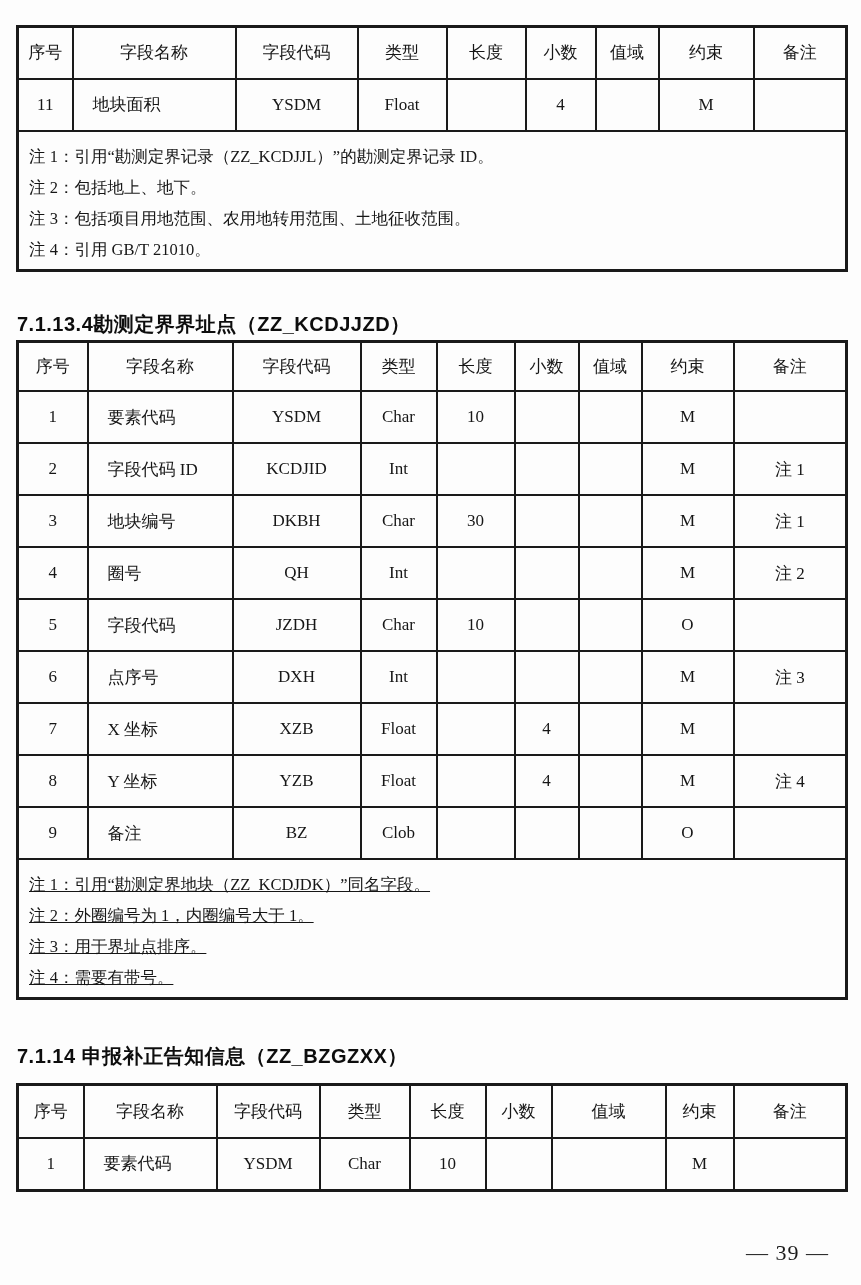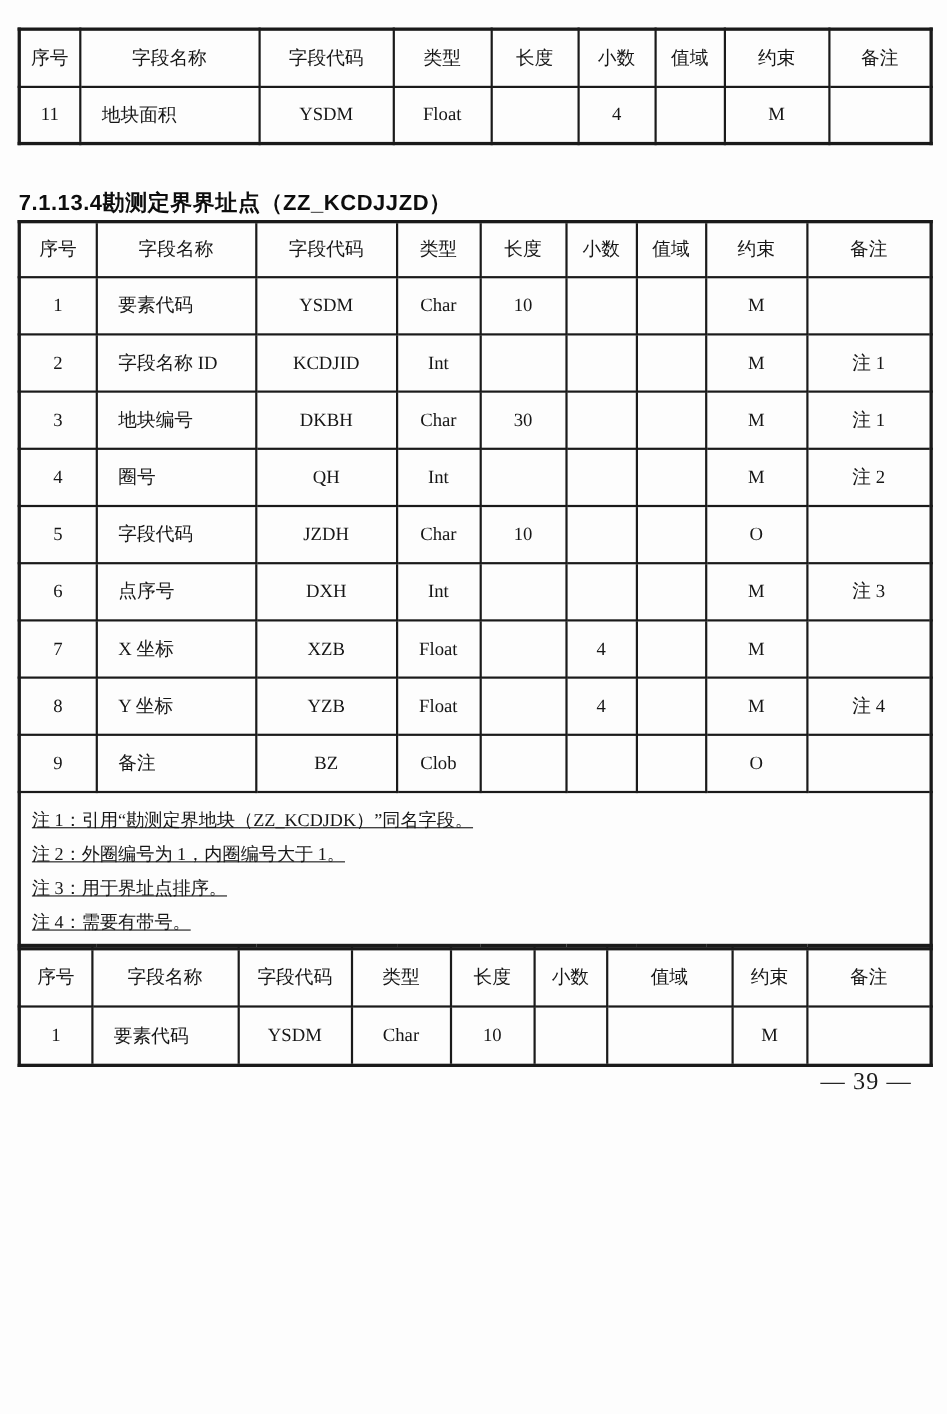--- a/index.html
+++ b/index.html
@@ -50,20 +50,21 @@
   .heading {
     font-family: "Liberation Sans", "DejaVu Sans", sans-serif;
     font-weight: bold;
     font-size: 20px;
     color: #0d0d0d;
     letter-spacing: 0.5px;
   }
   .h1 { margin: 39px 0 2px 1px; }
   .h2 { margin: 43px 0 13px 1px; }
   .page-number {
+    margin-top: 48px;
     text-align: right;
     padding-right: 16px;
     font-size: 22px;
     letter-spacing: 1px;
     color: #1c1c1c;
   }
 </style>
 </head>
 <body>
 
@@ -97,20 +98,28 @@
       <td>11</td>
       <td class="name">地块面积</td>
       <td>YSDM</td>
       <td>Float</td>
       <td></td>
       <td>4</td>
       <td></td>
       <td>M</td>
       <td></td>
     </tr>
+    <tr>
+      <td class="notes-cell" colspan="9">
+        <div class="note-line">注 1：引用“勘测定界记录（ZZ_KCDJJL）”的勘测定界记录 ID。</div>
+        <div class="note-line">注 2：包括地上、地下。</div>
+        <div class="note-line">注 3：包括项目用地范围、农用地转用范围、土地征收范围。</div>
+        <div class="note-line">注 4：引用 GB/T 21010。</div>
+      </td>
+    </tr>
   </tbody>
     </table>
 
   <div class="heading h1">7.1.13.4勘测定界界址点（ZZ_KCDJJZD）</div>
 
   <table class="ftable t-main">
     <colgroup>
       <col style="width:70px">
         <col style="width:145px">
         <col style="width:128px">
@@ -139,21 +148,21 @@
       <td>YSDM</td>
       <td>Char</td>
       <td>10</td>
       <td></td>
       <td></td>
       <td>M</td>
       <td></td>
     </tr>
     <tr>
       <td>2</td>
-      <td class="name">字段名称 ID</td>
+      <td class="name">字段代码 ID</td>
       <td>KCDJID</td>
       <td>Int</td>
       <td></td>
       <td></td>
       <td></td>
       <td>M</td>
       <td>注 1</td>
     </tr>
     <tr>
       <td>3</td>
@@ -236,20 +245,21 @@
       <td class="notes-cell" colspan="9">
         <div class="note-line">注 1：引用“勘测定界地块（ZZ_KCDJDK）”同名字段。</div>
         <div class="note-line">注 2：外圈编号为 1，内圈编号大于 1。</div>
         <div class="note-line">注 3：用于界址点排序。</div>
         <div class="note-line">注 4：需要有带号。</div>
       </td>
     </tr>
   </tbody>
     </table>
 
+  <div class="heading h2">7.1.14 申报补正告知信息（ZZ_BZGZXX）</div>
 
   <table class="ftable t-bottom">
     <colgroup>
       <col style="width:66px">
         <col style="width:133px">
         <col style="width:103px">
       <col style="width:90px">
         <col style="width:76px">
         <col style="width:66px">
       <col style="width:114px">

